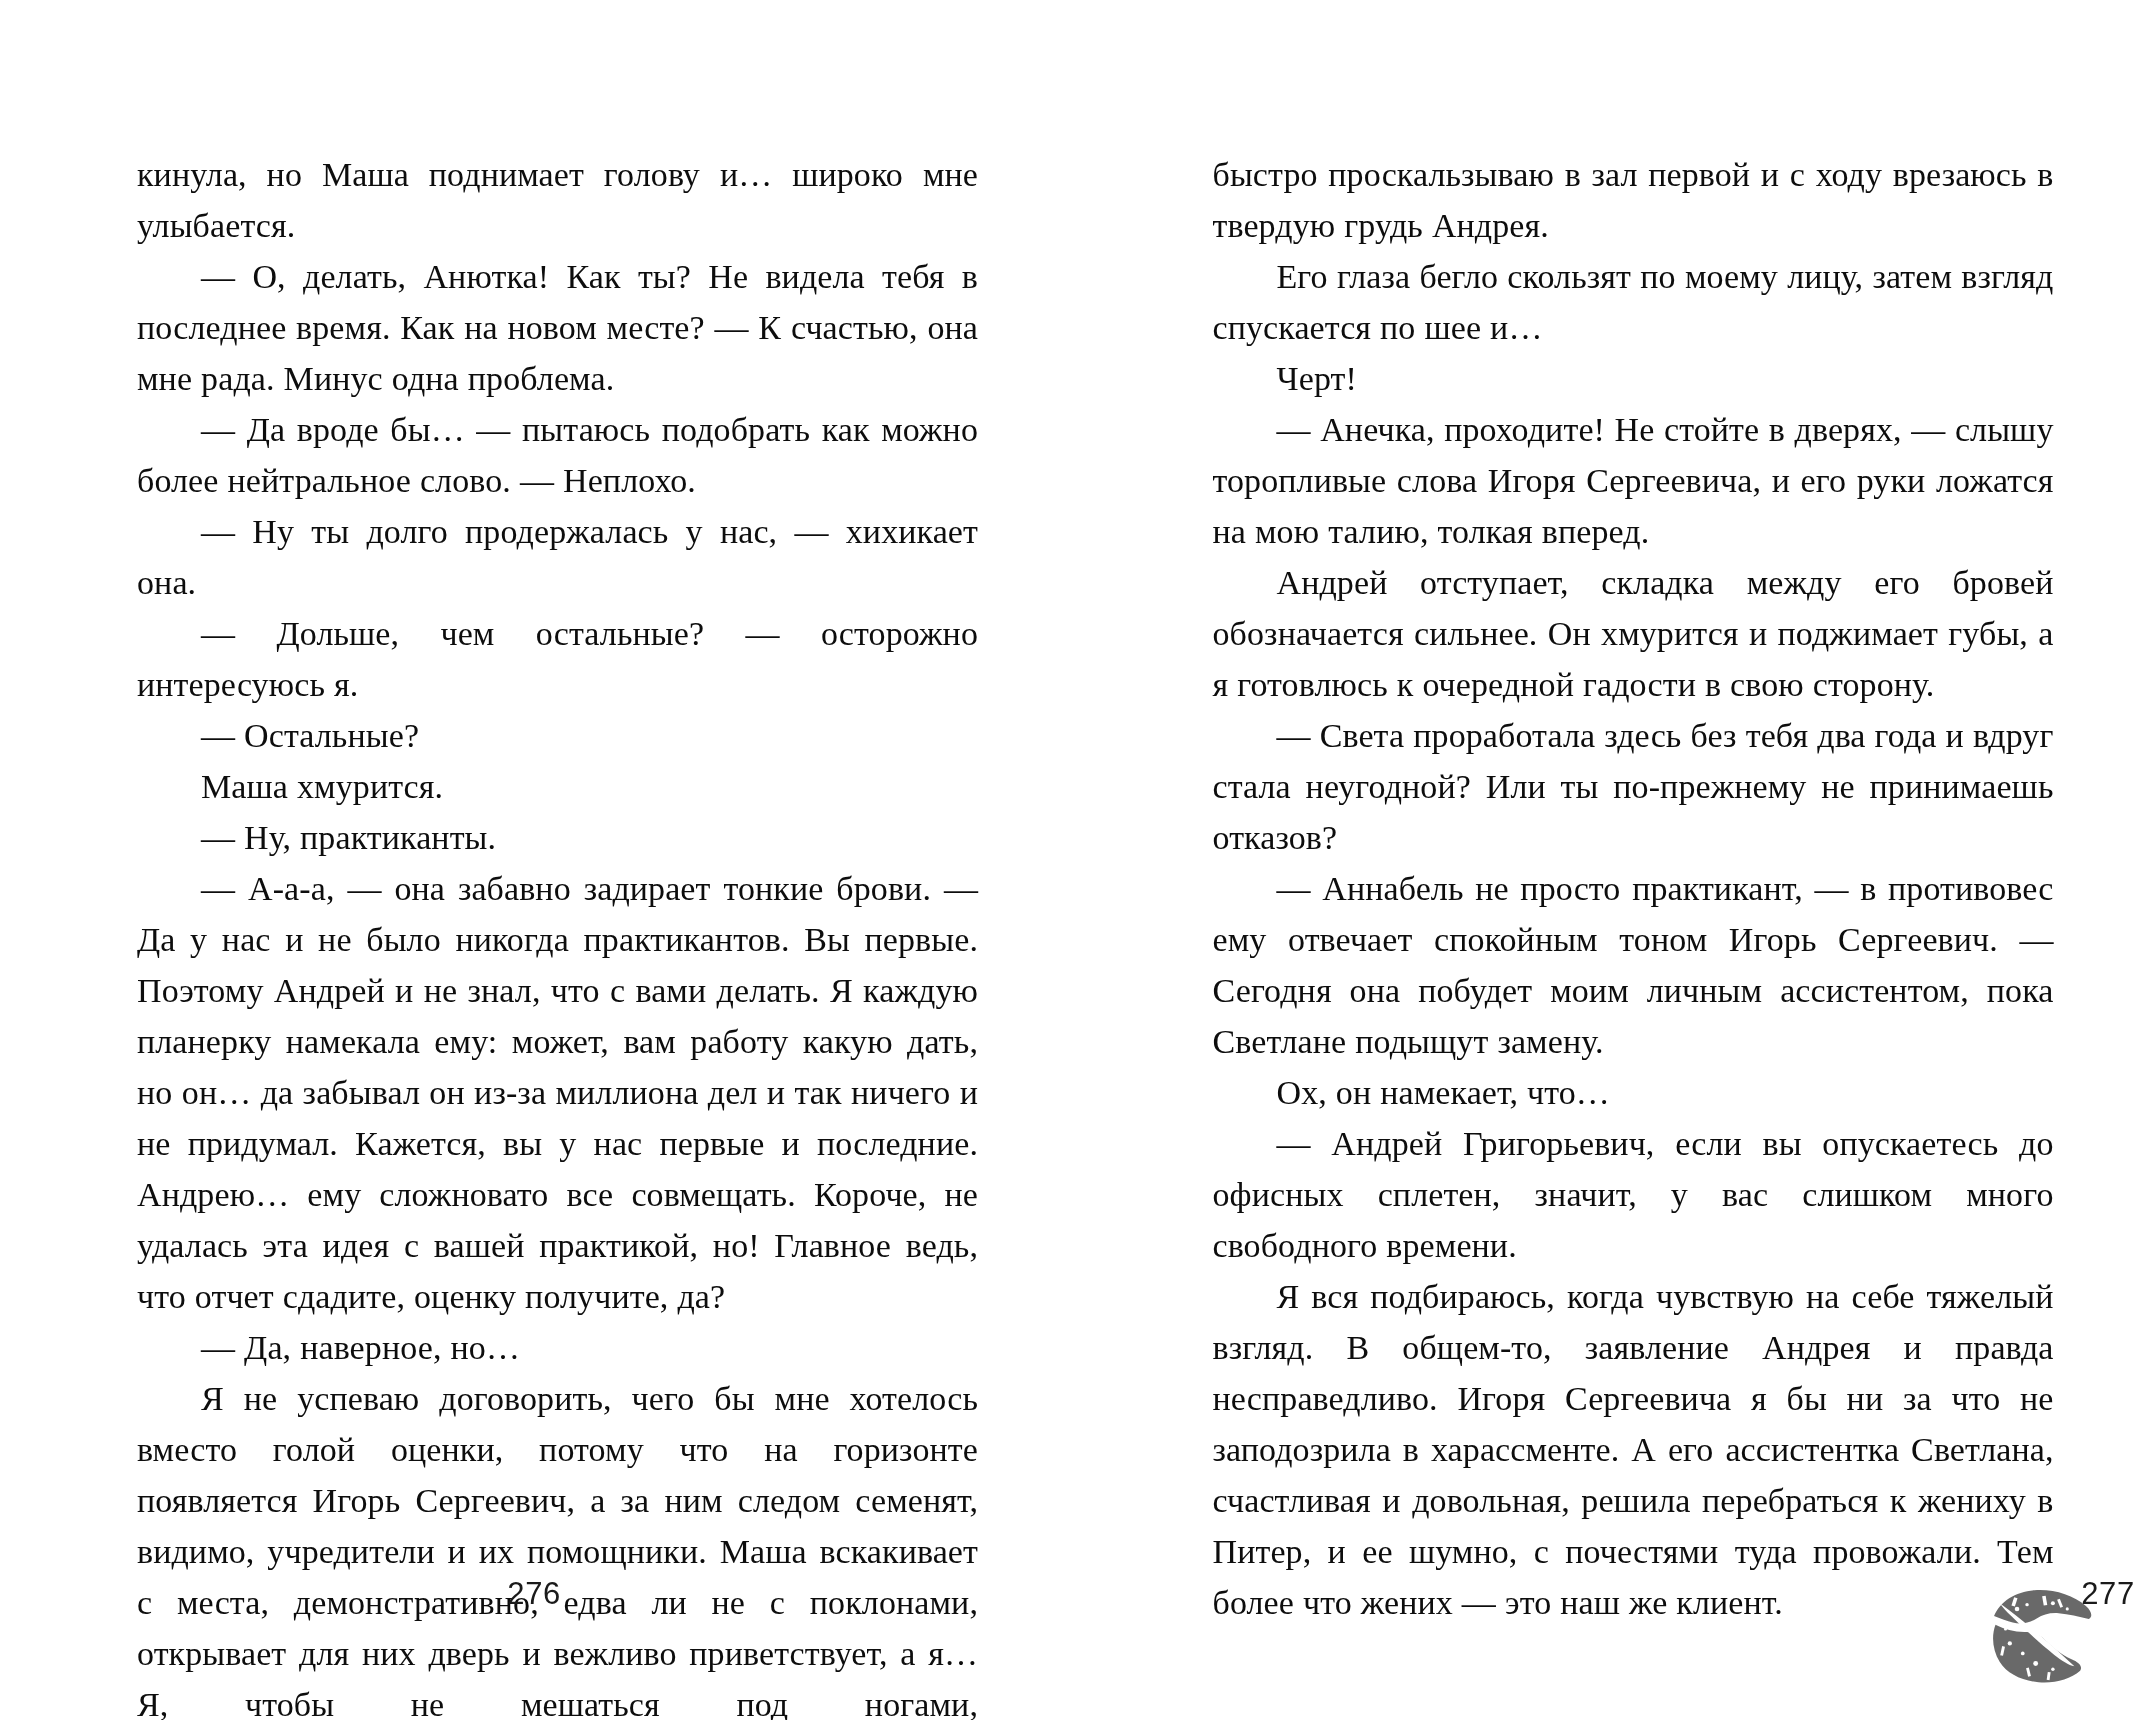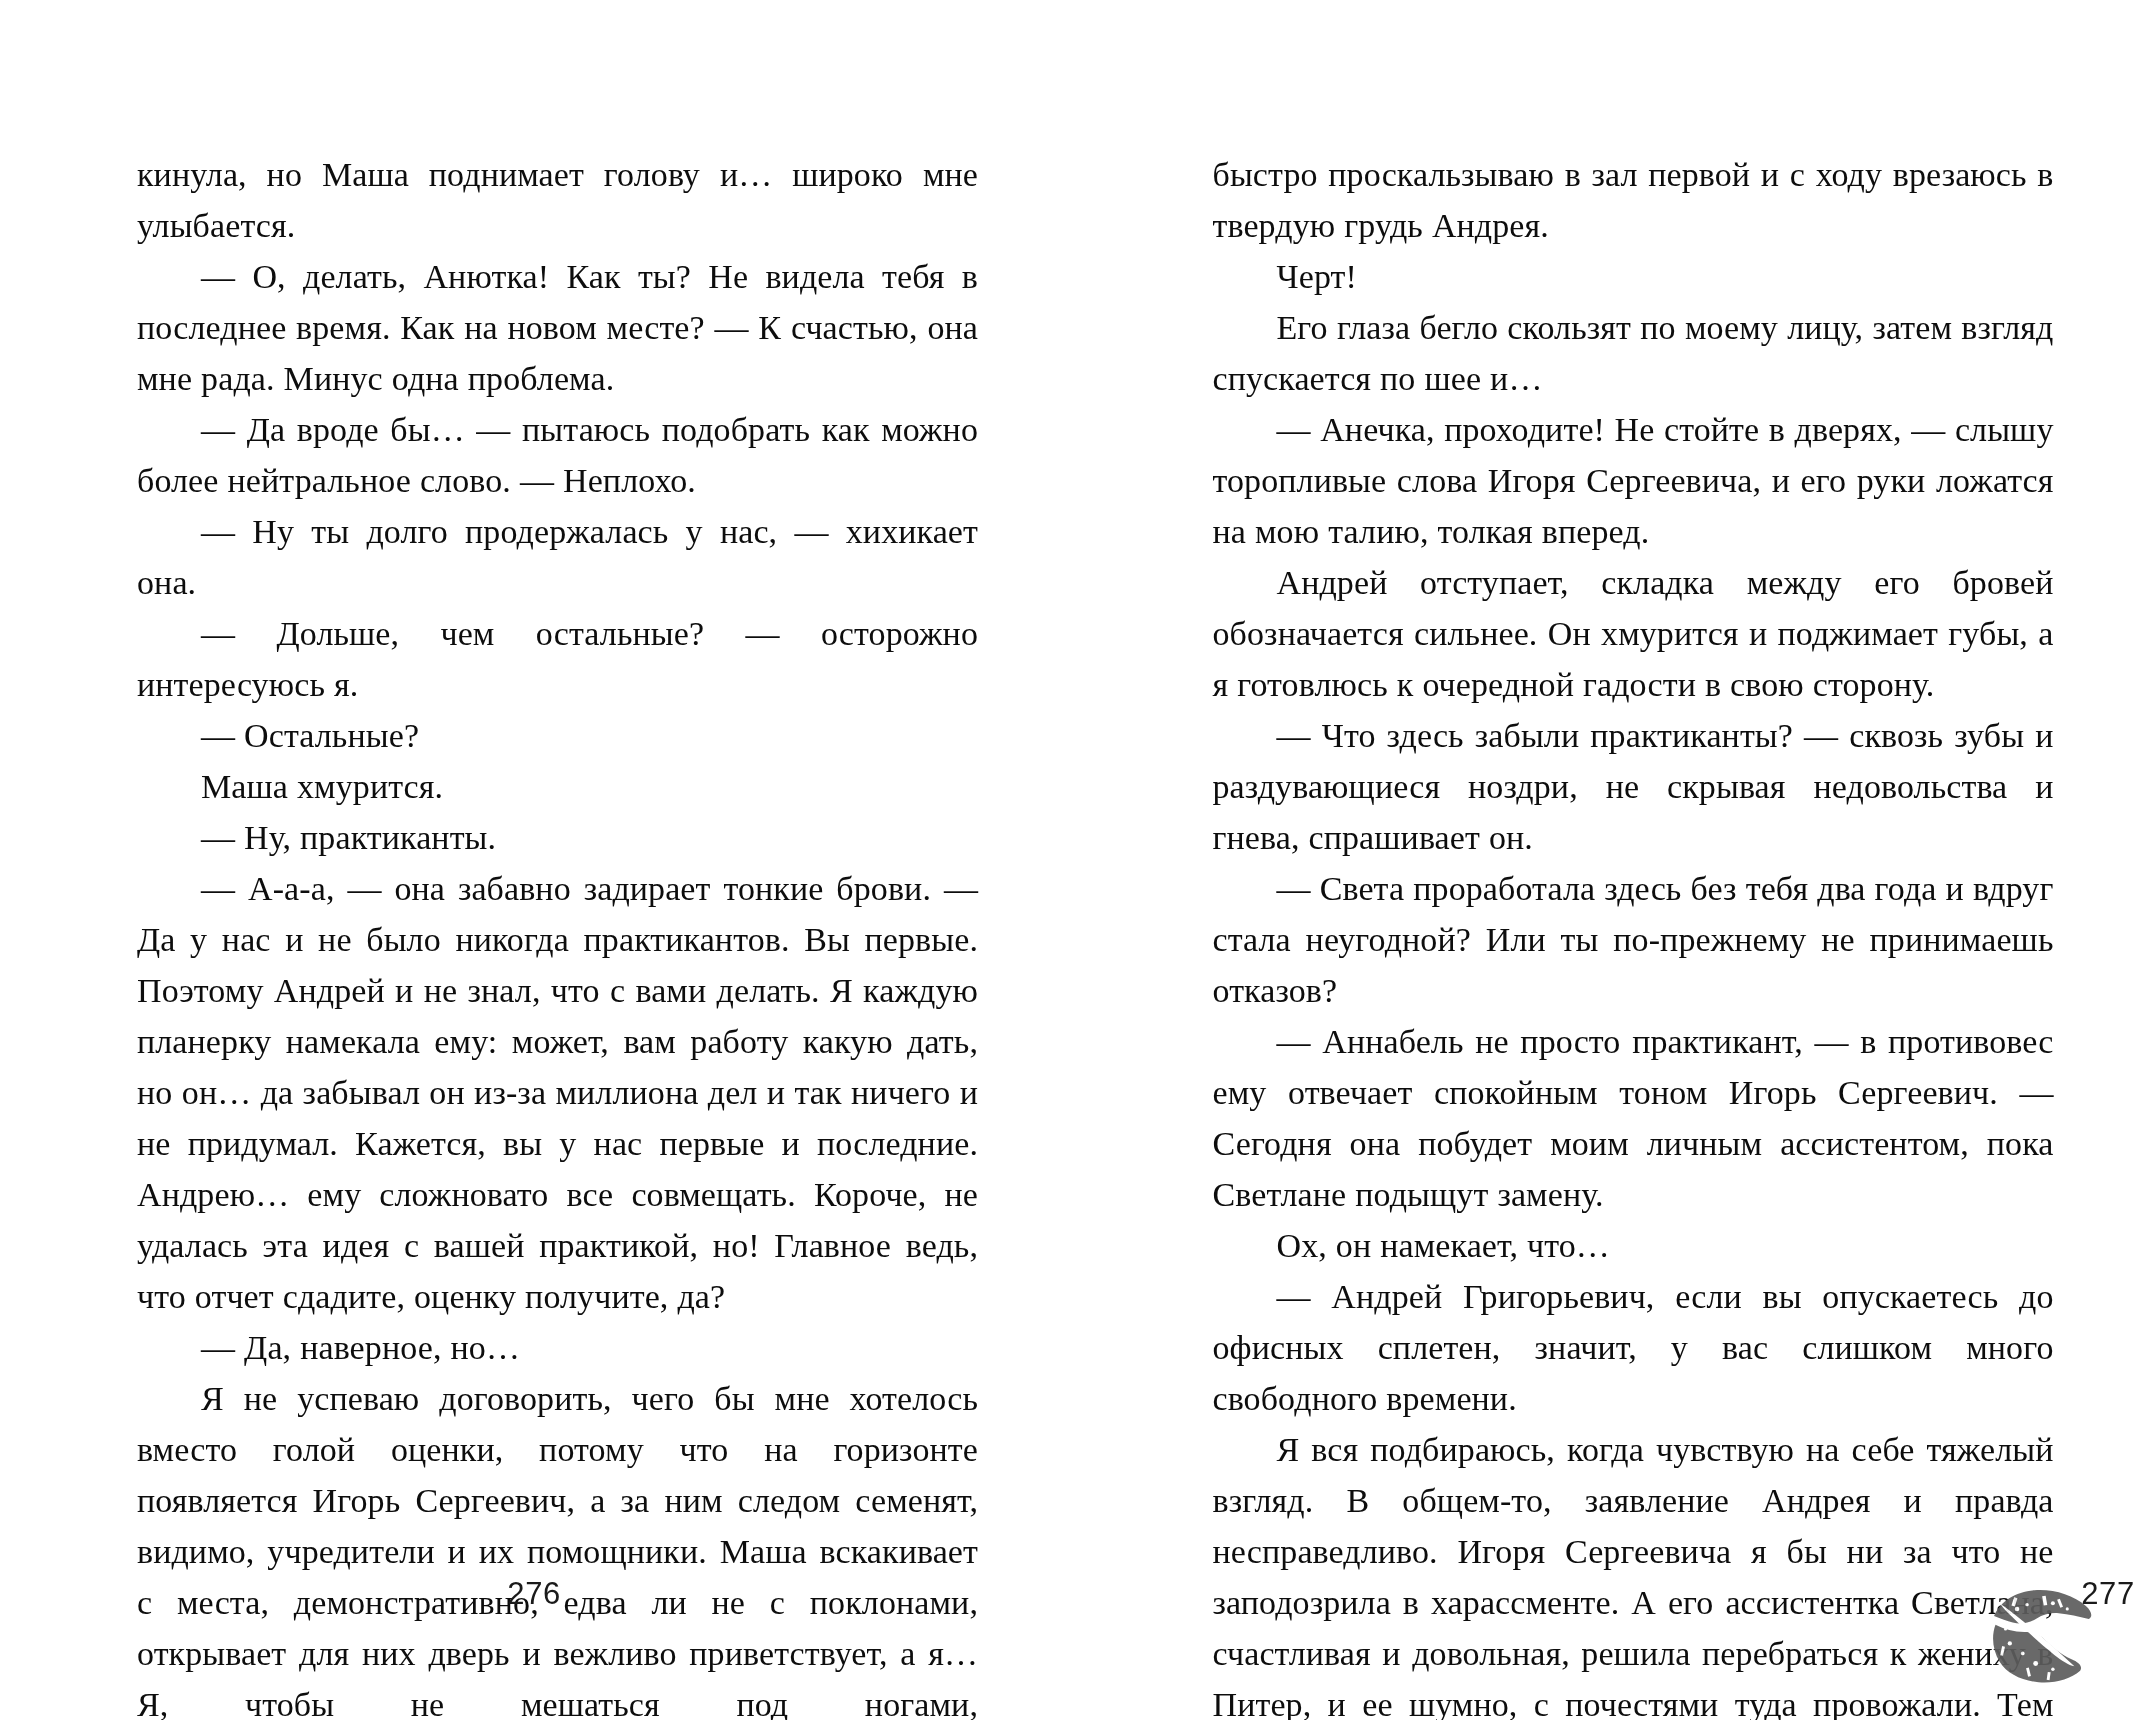--- a/index.html
+++ b/index.html
@@ -101,25 +101,24 @@
       <p class="para">— А-а-а, — она забавно задирает тонкие брови. — Да у нас и не было никогда практикантов. Вы первые. Поэтому Андрей и не знал, что с вами делать. Я каждую планерку намекала ему: может, вам работу какую дать, но он… да забывал он из-за миллиона дел и так ничего и не придумал. Кажется, вы у нас первые и последние. Андрею… ему сложновато все совмещать. Короче, не удалась эта идея с вашей практикой, но! Главное ведь, что отчет сдадите, оценку получите, да?</p>
       <p class="para">— Да, наверное, но…</p>
       <p class="para stretch-last">Я не успеваю договорить, чего бы мне хотелось вместо голой оценки, потому что на горизонте появляется Игорь Сергеевич, а за ним следом семенят, видимо, учредители и их помощники. Маша вскакивает с места, демонстративно, едва ли не с поклонами, открывает для них дверь и вежливо приветствует, а я… Я, чтобы не мешаться под ногами,</p>
     </div>
     <div class="folio">276</div>
   </div>
 
   <div class="page page-right">
     <div class="text-column">
       <p class="para no-indent">быстро проскальзываю в зал первой и с ходу врезаюсь в твердую грудь Андрея.</p>
+      <p class="para">Его глаза бегло скользят по моему лицу, затем взгляд спускается по шее и…</p>
       <p class="para">Черт!</p>
-      <p class="para">Его глаза бегло скользят по моему лицу, затем взгляд спускается по шее и…</p>
       <p class="para">— Анечка, проходите! Не стойте в дверях, — слышу торопливые слова Игоря Сергеевича, и его руки ложатся на мою талию, толкая вперед.</p>
       <p class="para">Андрей отступает, складка между его бровей обозначается сильнее. Он хмурится и поджимает губы, а я готовлюсь к очередной гадости в свою сторону.</p>
-      <p class="para">— Что здесь забыли практиканты? — сквозь зубы и раздувающиеся ноздри, не скрывая недовольства и гнева, спрашивает он.</p>
       <p class="para">— Света проработала здесь без тебя два года и вдруг стала неугодной? Или ты по-прежнему не принимаешь отказов?</p>
       <p class="para">— Аннабель не просто практикант, — в противовес ему отвечает спокойным тоном Игорь Сергеевич. — Сегодня она побудет моим личным ассистентом, пока Светлане подыщут замену.</p>
       <p class="para">Ох, он намекает, что…</p>
       <p class="para">— Андрей Григорьевич, если вы опускаетесь до офисных сплетен, значит, у вас слишком много свободного времени.</p>
       <p class="para">Я вся подбираюсь, когда чувствую на себе тяжелый взгляд. В общем-то, заявление Андрея и правда несправедливо. Игоря Сергеевича я бы ни за что не заподозрила в харассменте. А его ассистентка Светлана, счастливая и довольная, решила перебраться к жениху в Питер, и ее шумно, с почестями туда провожали. Тем более что жених — это наш же клиент.</p>
     </div>
     <div class="folio">277</div>
 
     <div class="imprint-mark">
       <svg viewBox="0 0 170 162" xmlns="http://www.w3.org/2000/svg">

